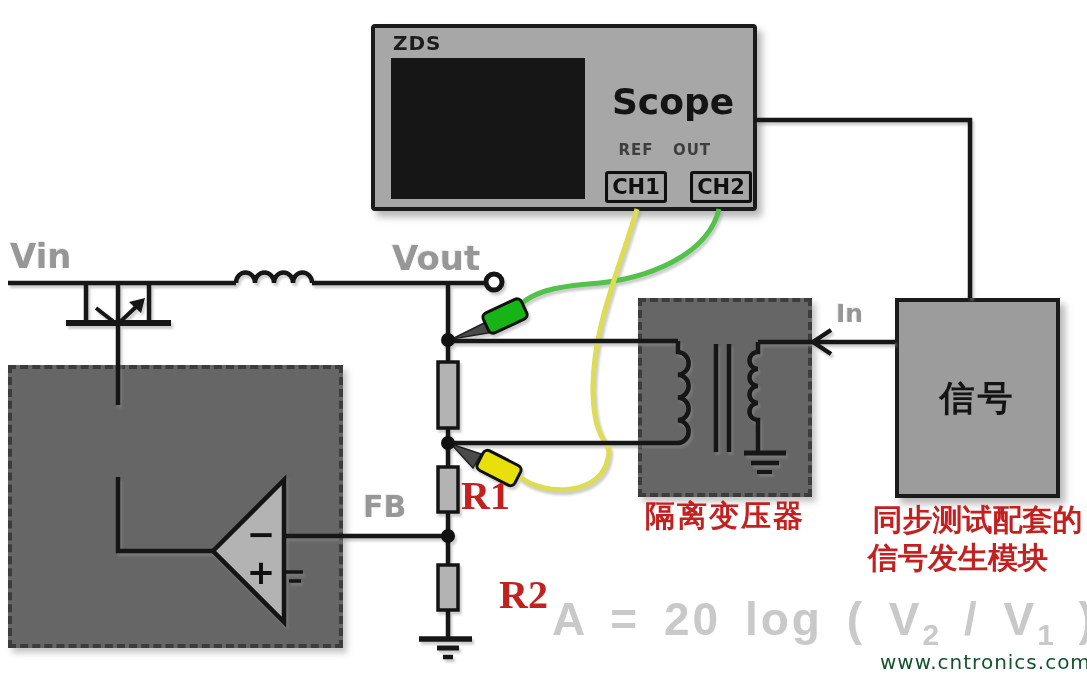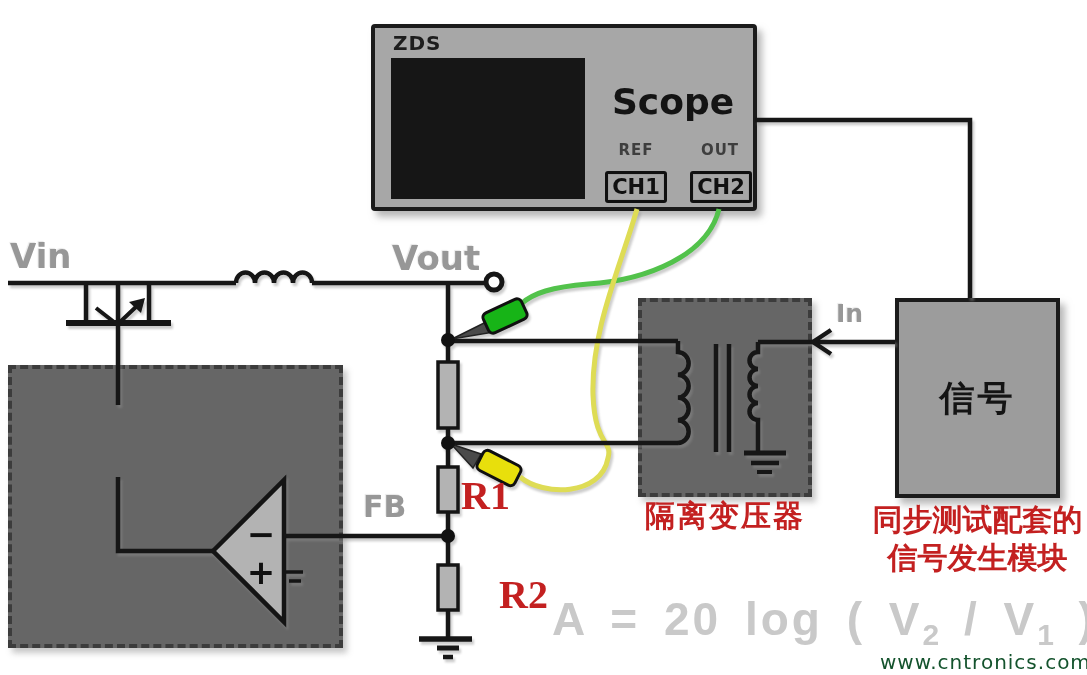--- a/index.html
+++ b/index.html
@@ -46,37 +46,37 @@
     text-shadow:2px 2px 1px #ffffff,-1px -1px 1px #e8e8e8,0 0 2px #fff;
   }
   .vin{left:10px;top:236px;font-size:34px;}
   .vout{left:392px;top:238px;font-size:34px;}
   .fb{left:363px;top:489px;font-size:30px;}
   .in{left:836px;top:299px;font-size:25px;}
   .zds{left:393px;top:31px;font-size:20px;font-weight:bold;color:#1d1d1d;letter-spacing:1px;}
   .scope-title{left:606px;top:81px;width:134px;text-align:center;font-size:36px;font-weight:bold;color:#141414;}
   .ch-cap{width:50px;text-align:center;font-size:15px;font-weight:bold;color:#3e3e3e;letter-spacing:1px;top:141px;}
   .ref{left:611px;}
-  .out{left:695px;}
+  .out{left:667px;}
   .ch-btn{
     top:171px;width:62px;height:32px;border:3px solid #101010;border-radius:3px;
     display:flex;align-items:center;justify-content:center;
     font-size:21px;font-weight:bold;color:#101010;z-index:3;background:rgba(167,167,167,.2);
     box-shadow:inset 0 0 0 1px #9d9d9d;
   }
   .ch1{left:605px;}
   .ch2{left:690px;}
   .red{font-weight:bold;color:#c32020;}
   .inj{left:461px;top:374px;font-size:29px;letter-spacing:5px;}
   .r-lbl{font-family:"Liberation Serif","DejaVu Serif",serif;font-size:40px;}
   .r1{left:461px;top:472px;}
   .r2{left:461px;top:571px;padding-left:38px;}
   .xfmr-cap{left:630px;top:496px;width:190px;text-align:center;font-size:30px;letter-spacing:2px;}
   .sg-cap1{left:868px;top:500px;width:219px;text-align:center;font-size:30px;}
-  .sg-cap2{left:868px;top:538px;width:219px;text-align:center;font-size:30px;}
+  .sg-cap2{left:868px;top:538px;width:219px;font-size:30px;}
   .opamp-sign{width:36px;text-align:center;font-size:34px;font-weight:bold;color:#101010;z-index:3;}
   .op-minus{left:243px;top:514px;}
   .op-plus{left:243px;top:552px;}
   .formula{
     left:552px;top:592px;font-family:"Liberation Sans",sans-serif;
     font-size:46px;font-weight:bold;color:#c9c9c9;letter-spacing:3px;word-spacing:8px;
   }
   .formula .sub{font-size:30px;vertical-align:-10px;letter-spacing:1px;}
   .watermark{left:880px;top:650px;font-size:20px;color:#14532d;letter-spacing:1px;z-index:4;}
 </style>

